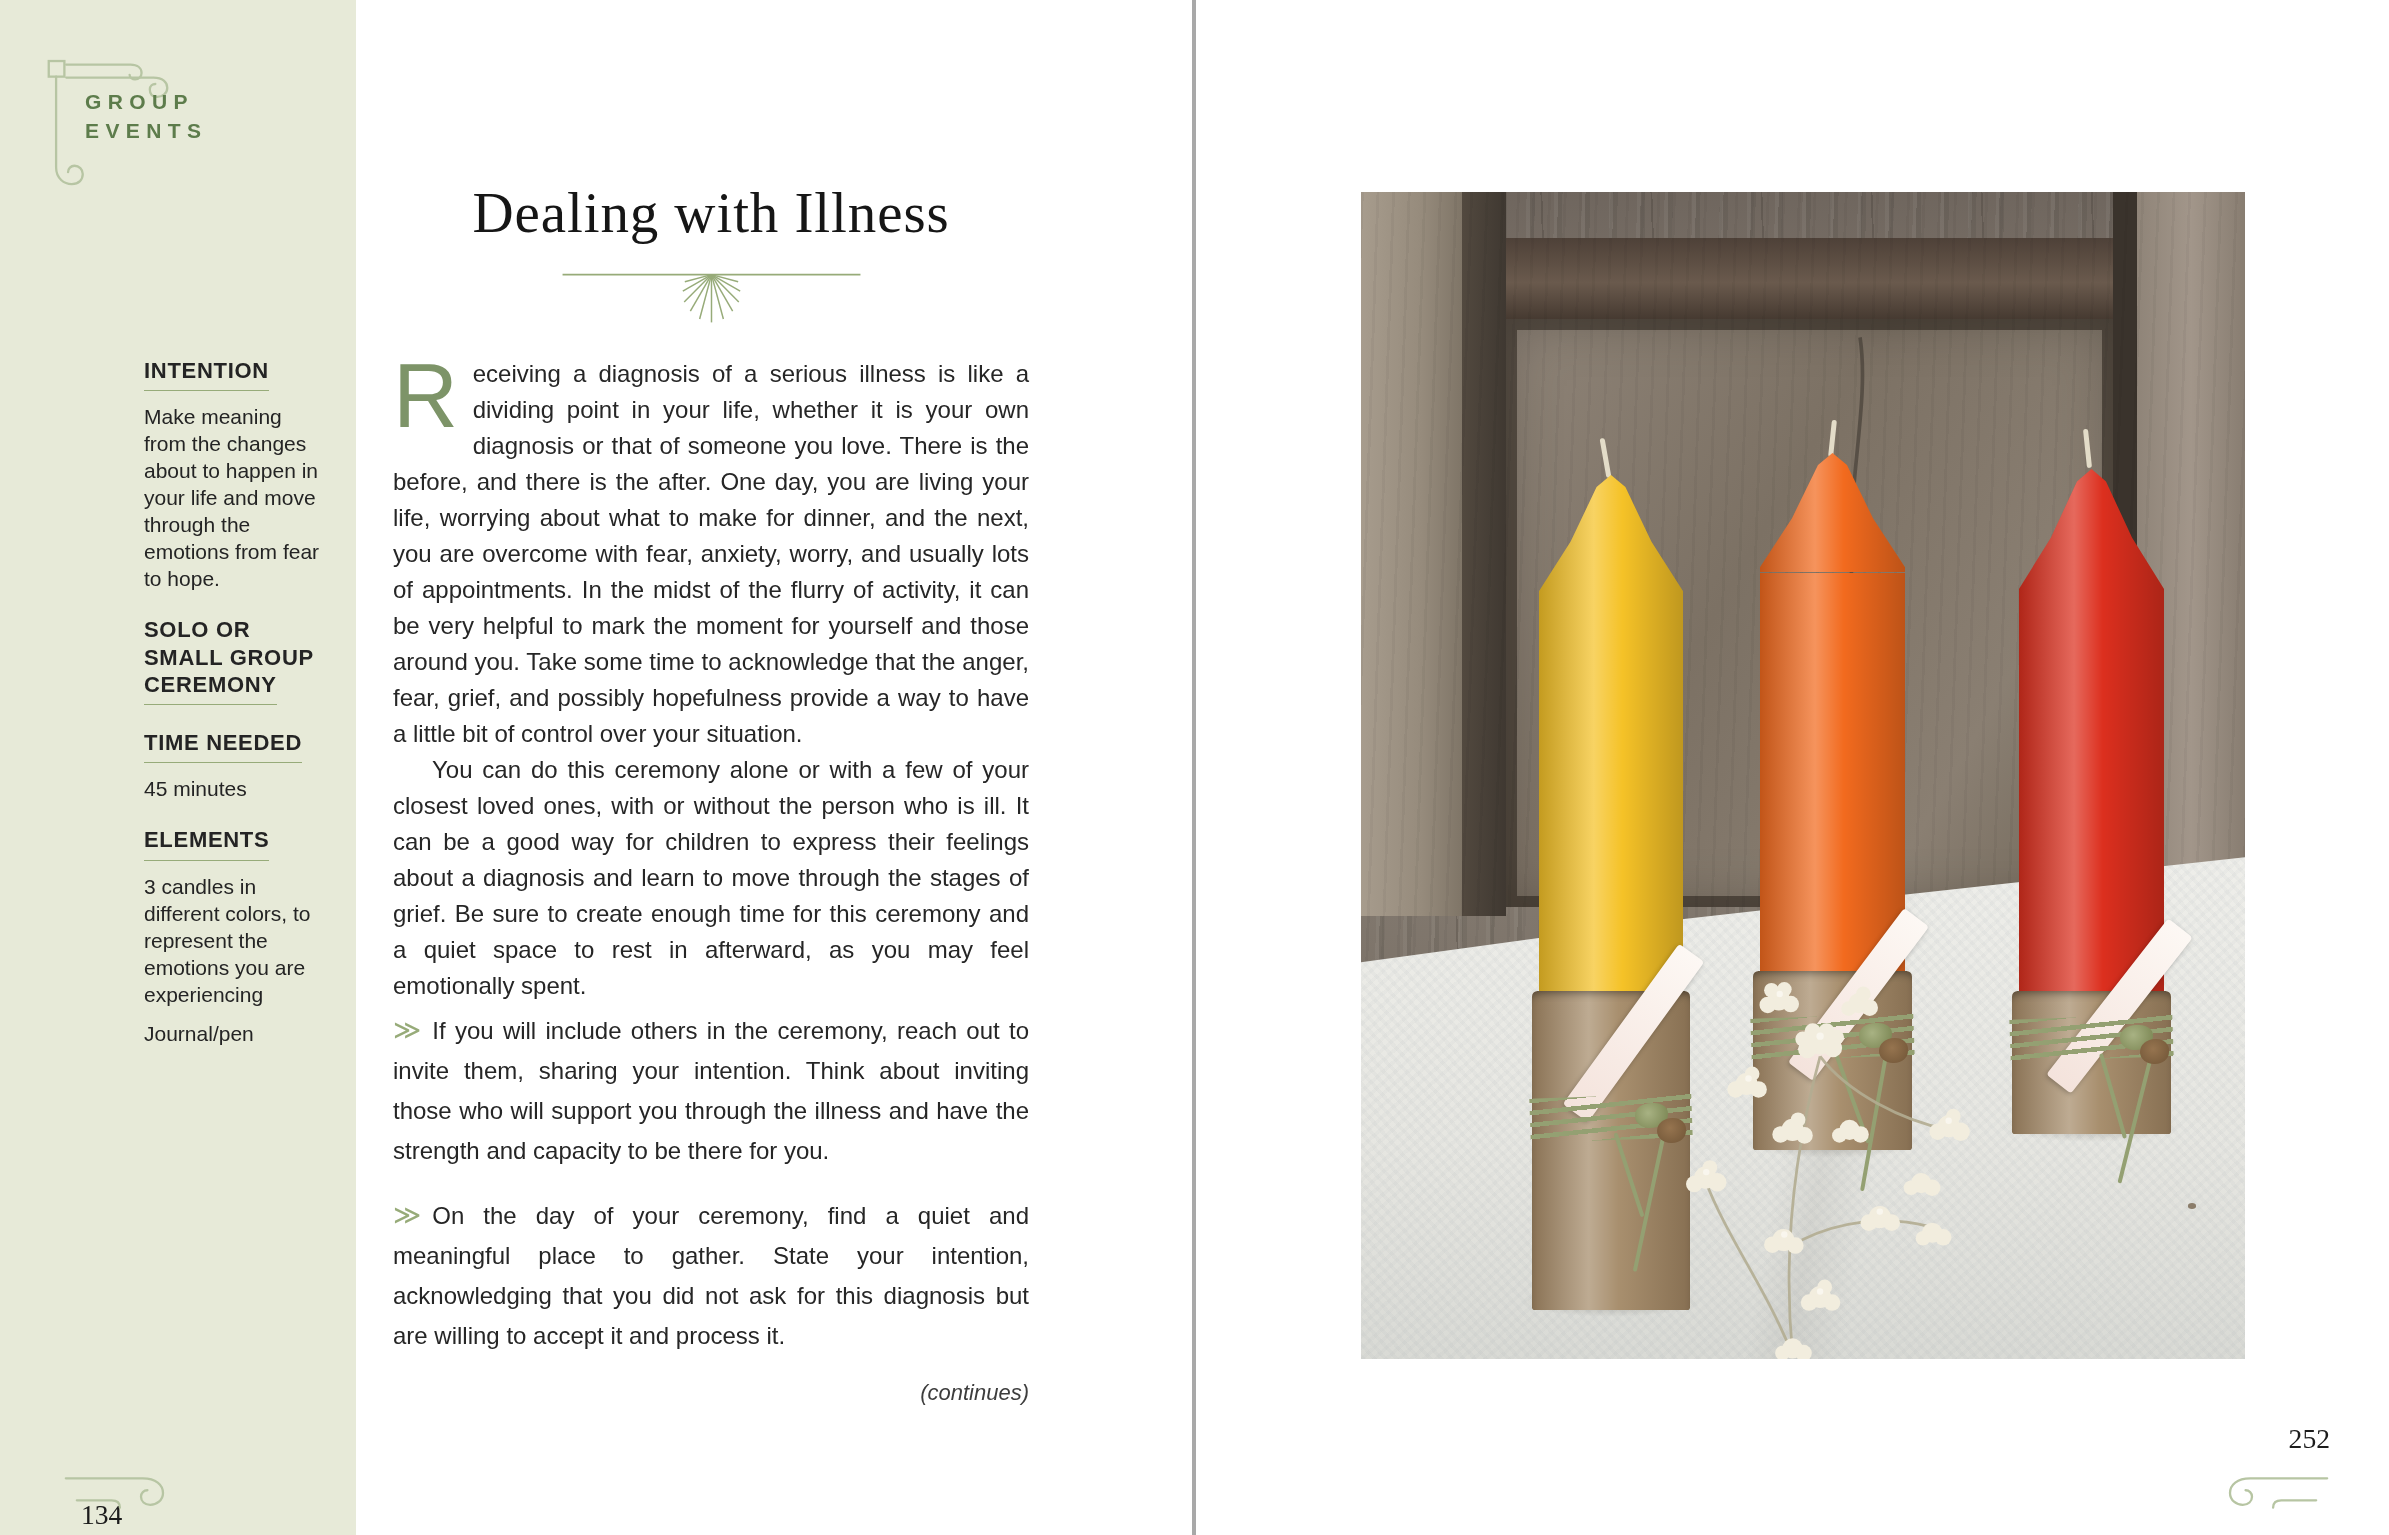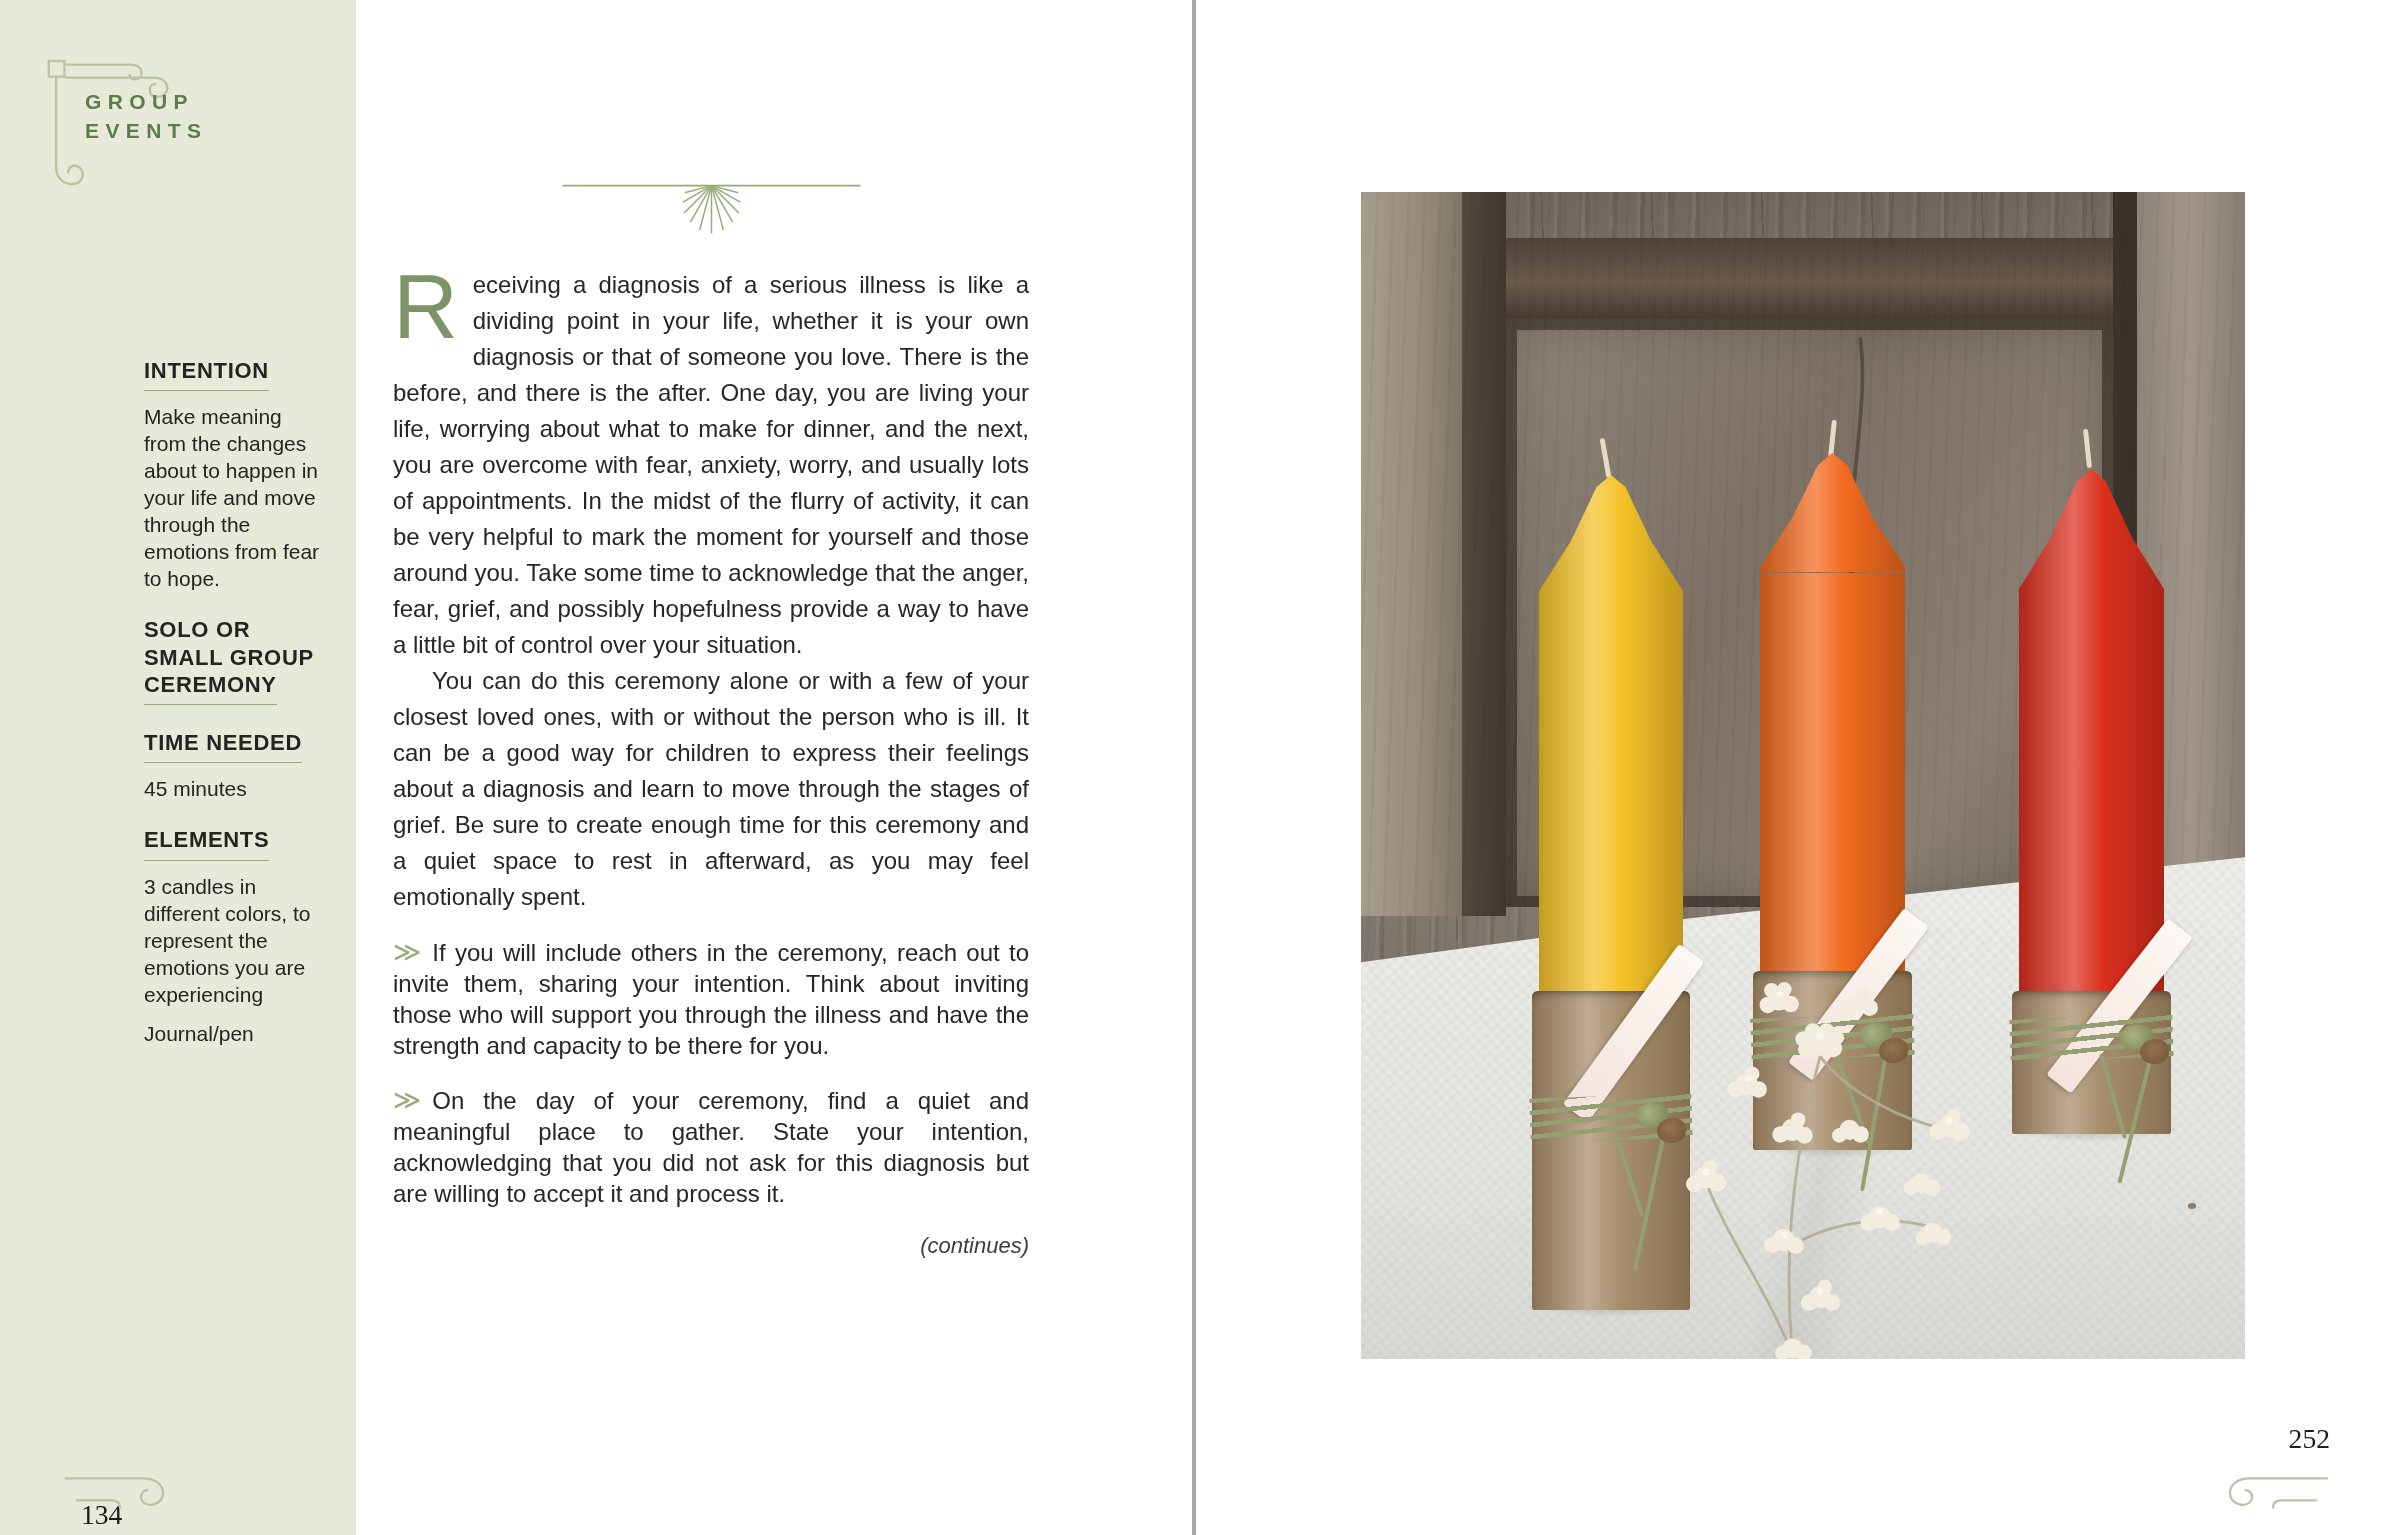--- a/index.html
+++ b/index.html
@@ -26,21 +26,21 @@
 
   .article{position:absolute;left:393px;top:180px;width:636px;}
   .title{font-family:"Liberation Serif",serif;font-weight:400;font-size:57px;letter-spacing:0.9px;
          color:#161616;text-align:center;margin:0 0 24px 0;}
   .sunburst{display:block;margin:0 auto 27.6px auto;}
   .body-par{margin:0;text-align:justify;font-size:24px;line-height:36px;color:#262626;}
   .drop-cap{float:left;font-size:90px;line-height:70px;padding:5.5px 14.7px 0 0;
             color:var(--accent-mid,#7d9468);}
   .par-indent{text-indent:39px;}
   .steps-head{margin-top:29px;font-size:22px;}
-  .step{margin-top:22px;text-align:justify;font-size:24px;line-height:31px;}
+  .step{margin-top:6px;text-align:justify;font-size:24px;line-height:40px;}
   .step-marker{color:var(--accent-soft,#97ab79);font-size:27px;margin-right:11px;}
   .continues{text-align:right;font-style:italic;font-size:22px;color:#3d3d3d;margin-top:13px;}
 
   .gutter{position:absolute;left:1192px;top:0;width:3.7px;height:100%;background:var(--gutter-gray,#a8a8a8);}
 
   
   .page-right{position:absolute;left:1196px;top:0;width:1194px;height:100%;background:#fff;}
   .photo{position:absolute;left:165px;top:192px;width:884px;height:1167px;overflow:hidden;
          background:#7e746b;margin:0;}
   .ph{position:absolute;}
@@ -141,20 +141,21 @@
       <div class="pagenum left">134</div>
       <div class="flourish left">
         <svg width="110" height="48" viewBox="0 0 120 52" fill="none" stroke="var(--ornament-sage,#b7c5a3)" stroke-width="2.5" stroke-linecap="round">
           <path d="M2,10 H86 c14,0 22,7 22,16 c0,8 -7,13 -14,13 c-6,0 -10,-4 -10,-9 c0,-4 3,-7 7,-7"></path>
           <path d="M14,34 H52 c6,0 9,3 9,8"></path>
         </svg>
       </div>
     </aside>
 
     <main class="article">
+      <h1 class="title">Dealing with Illness</h1>
       <svg class="sunburst" width="331" height="59" viewBox="0 0 360 64" fill="none" stroke="var(--accent-soft,#97ab79)">
         <line x1="18" y1="6" x2="342" y2="6" stroke-width="2"></line>
         <g stroke-width="1.6">
           <line x1="180" y1="6" x2="180" y2="58"></line>
           <line x1="180" y1="6" x2="167.1" y2="54.3"></line>
             <line x1="180" y1="6" x2="192.9" y2="54.3"></line>
           <line x1="180" y1="6" x2="157" y2="45.8"></line>
             <line x1="180" y1="6" x2="203" y2="45.8"></line>
           <line x1="180" y1="6" x2="150.3" y2="35.7"></line>
             <line x1="180" y1="6" x2="209.7" y2="35.7"></line>

